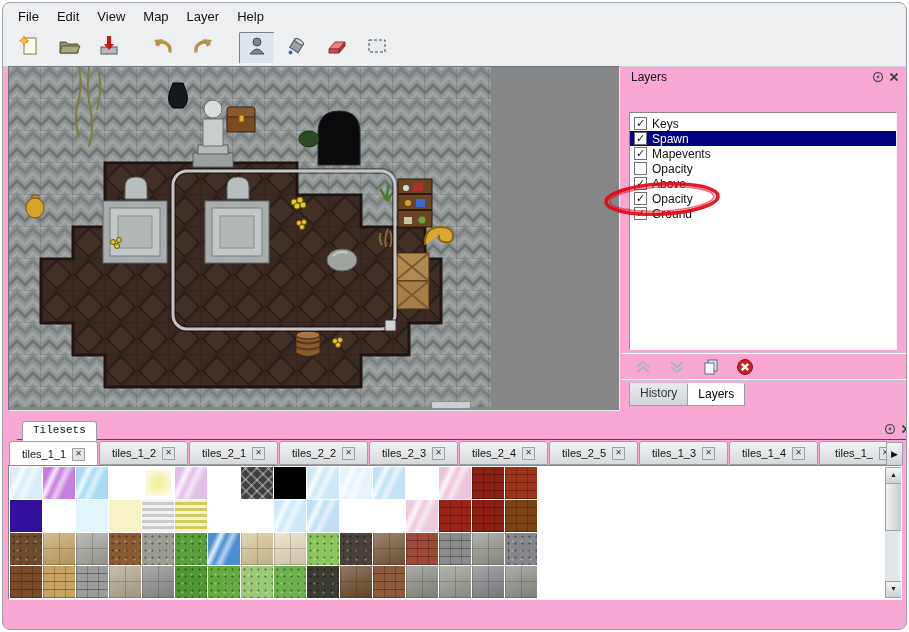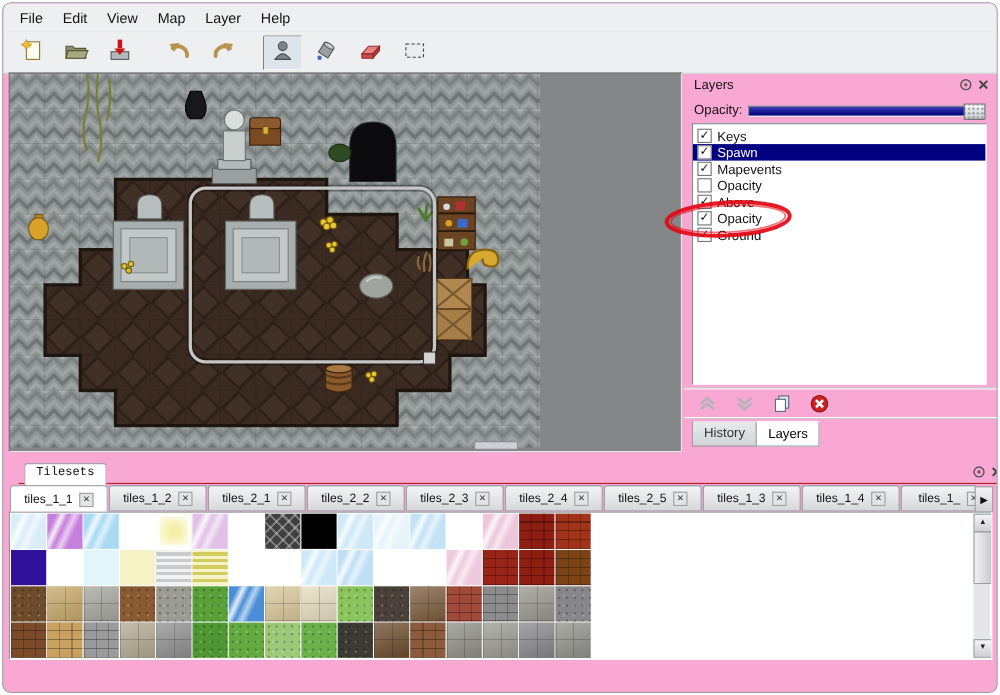--- a/index.html
+++ b/index.html
@@ -314,27 +314,20 @@
               <circle cx="6" cy="6" r="1.4" fill="#555"></circle>
         </svg>
           </span>
         <span class="mini-btn">
             <svg width="12" height="12">
           <path d="M2.5,2.5 L9.5,9.5 M9.5,2.5 L2.5,9.5" stroke="#444" stroke-width="1.8"></path>
         </svg>
           </span>
       </span>
     </div>
-    <div class="opacity-row">
-      <span class="opacity-label">Opacity:</span>
-      <div class="slider-track">
-        <div class="slider-fill" id="opacity-fill" style="width: 100%;"></div>
-        <div class="slider-handle"></div>
-      </div>
-    </div>
     <div class="layer-list" id="layer-list">
         <div class="layer-row">
           <span class="cb">✓</span>
           <span class="layer-lbl">Keys</span>
         </div>
         <div class="layer-row sel">
           <span class="cb">✓</span>
           <span class="layer-lbl">Spawn</span>
         </div>
         <div class="layer-row">

